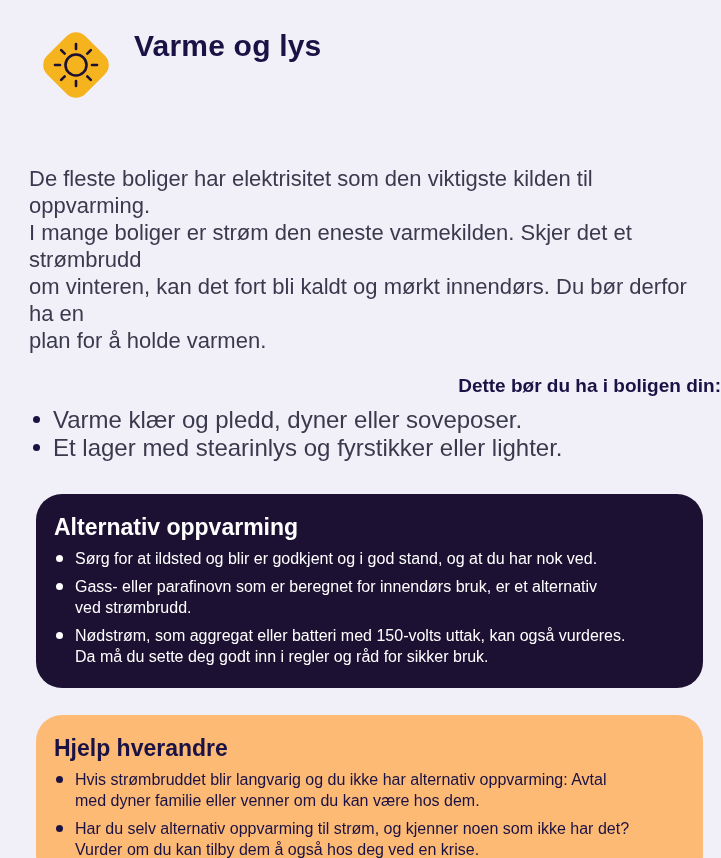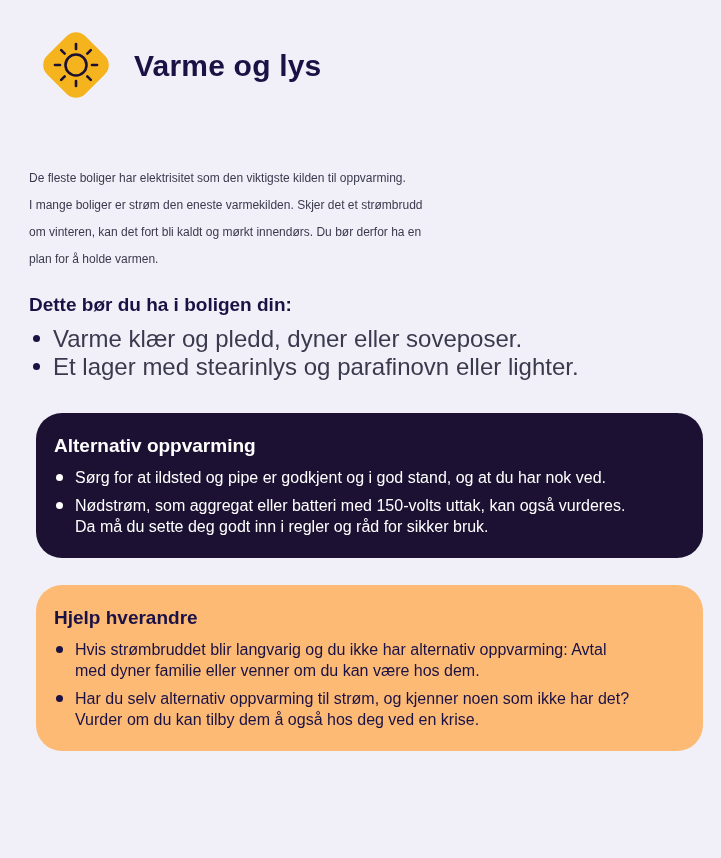--- a/index.html
+++ b/index.html
@@ -12,21 +12,21 @@
     position: relative;
     width: 721px;
     height: 858px;
     background: #f1f0f8;
     overflow: hidden;
   }
 
   
   .header {
     display: flex;
-    align-items: center;
+    align-items: flex-start;
     gap: 20px;
     padding: 27px 0 0 38px;
   }
   .diamond-wrap {
     position: relative;
     width: 76px;
     height: 76px;
     flex: 0 0 auto;
   }
   .diamond {
@@ -50,33 +50,34 @@
     font-weight: bold;
     color: #1a1145;
     letter-spacing: 0.2px;
     padding-top: 2px;
   }
 
   
   .intro {
     margin: 62px 20px 0 29px;
     width: 676px;
-    font-size: 12px;
+    font-size: 22px;
     line-height: 27px;
     color: #3b394d;
     white-space: pre-line;
   }
 
   
   .checklist-heading {
     margin: 20px 0 0 29px;
     font-size: 19px;
     line-height: 24px;
     font-weight: bold;
     color: #1a1145;
+    text-align: right;
   }
   .checklist-list {
     list-style: none;
     margin: 8px 0 0 29px;
     width: 676px;
   }
   .checklist-list li {
     position: relative;
     padding-left: 24px;
     font-size: 24px;
@@ -105,21 +106,21 @@
     margin-top: 32px;
     background: #1c1133;
     color: #ffffff;
   }
   .card-light {
     margin-top: 27px;
     background: #fdba74;
     color: #1a1145;
   }
   .card h3 {
-    font-size: 19px;
+    font-size: 23px;
     line-height: 24px;
     font-weight: bold;
   }
   .card ul {
     list-style: none;
     margin-top: 9px;
   }
   .card li {
     position: relative;
     padding-left: 21px;
@@ -164,27 +165,29 @@
   </div>
 
   <p class="intro">De fleste boliger har elektrisitet som den viktigste kilden til oppvarming.
 I mange boliger er strøm den eneste varmekilden. Skjer det et strømbrudd
 om vinteren, kan det fort bli kaldt og mørkt innendørs. Du bør derfor ha en
 plan for å holde varmen.</p>
 
   <h2 class="checklist-heading">Dette bør du ha i boligen din:</h2>
   <ul class="checklist-list">
     <li>Varme klær og pledd, dyner eller soveposer.</li>
-    <li>Et lager med stearinlys og parafinovn eller lighter.</li>
+    <li>Et lager med stearinlys og fyrstikker eller lighter.</li>
   </ul>
 
   <section class="card card-dark">
     <h3>Alternativ oppvarming</h3>
     <ul>
-      <li>Sørg for at ildsted og pipe er godkjent og i god stand, og at du har nok ved.</li>
+      <li>Sørg for at ildsted og blir er godkjent og i god stand, og at du har nok ved.</li>
+      <li>Gass- eller parafinovn som er beregnet for innendørs bruk, er et alternativ
+ved strømbrudd.</li>
       <li>Nødstrøm, som aggregat eller batteri med 150-volts uttak, kan også vurderes.
 Da må du sette deg godt inn i regler og råd for sikker bruk.</li>
     </ul>
   </section>
 
   <section class="card card-light">
     <h3>Hjelp hverandre</h3>
     <ul>
       <li>Hvis strømbruddet blir langvarig og du ikke har alternativ oppvarming: Avtal
 med dyner familie eller venner om du kan være hos dem.</li>

